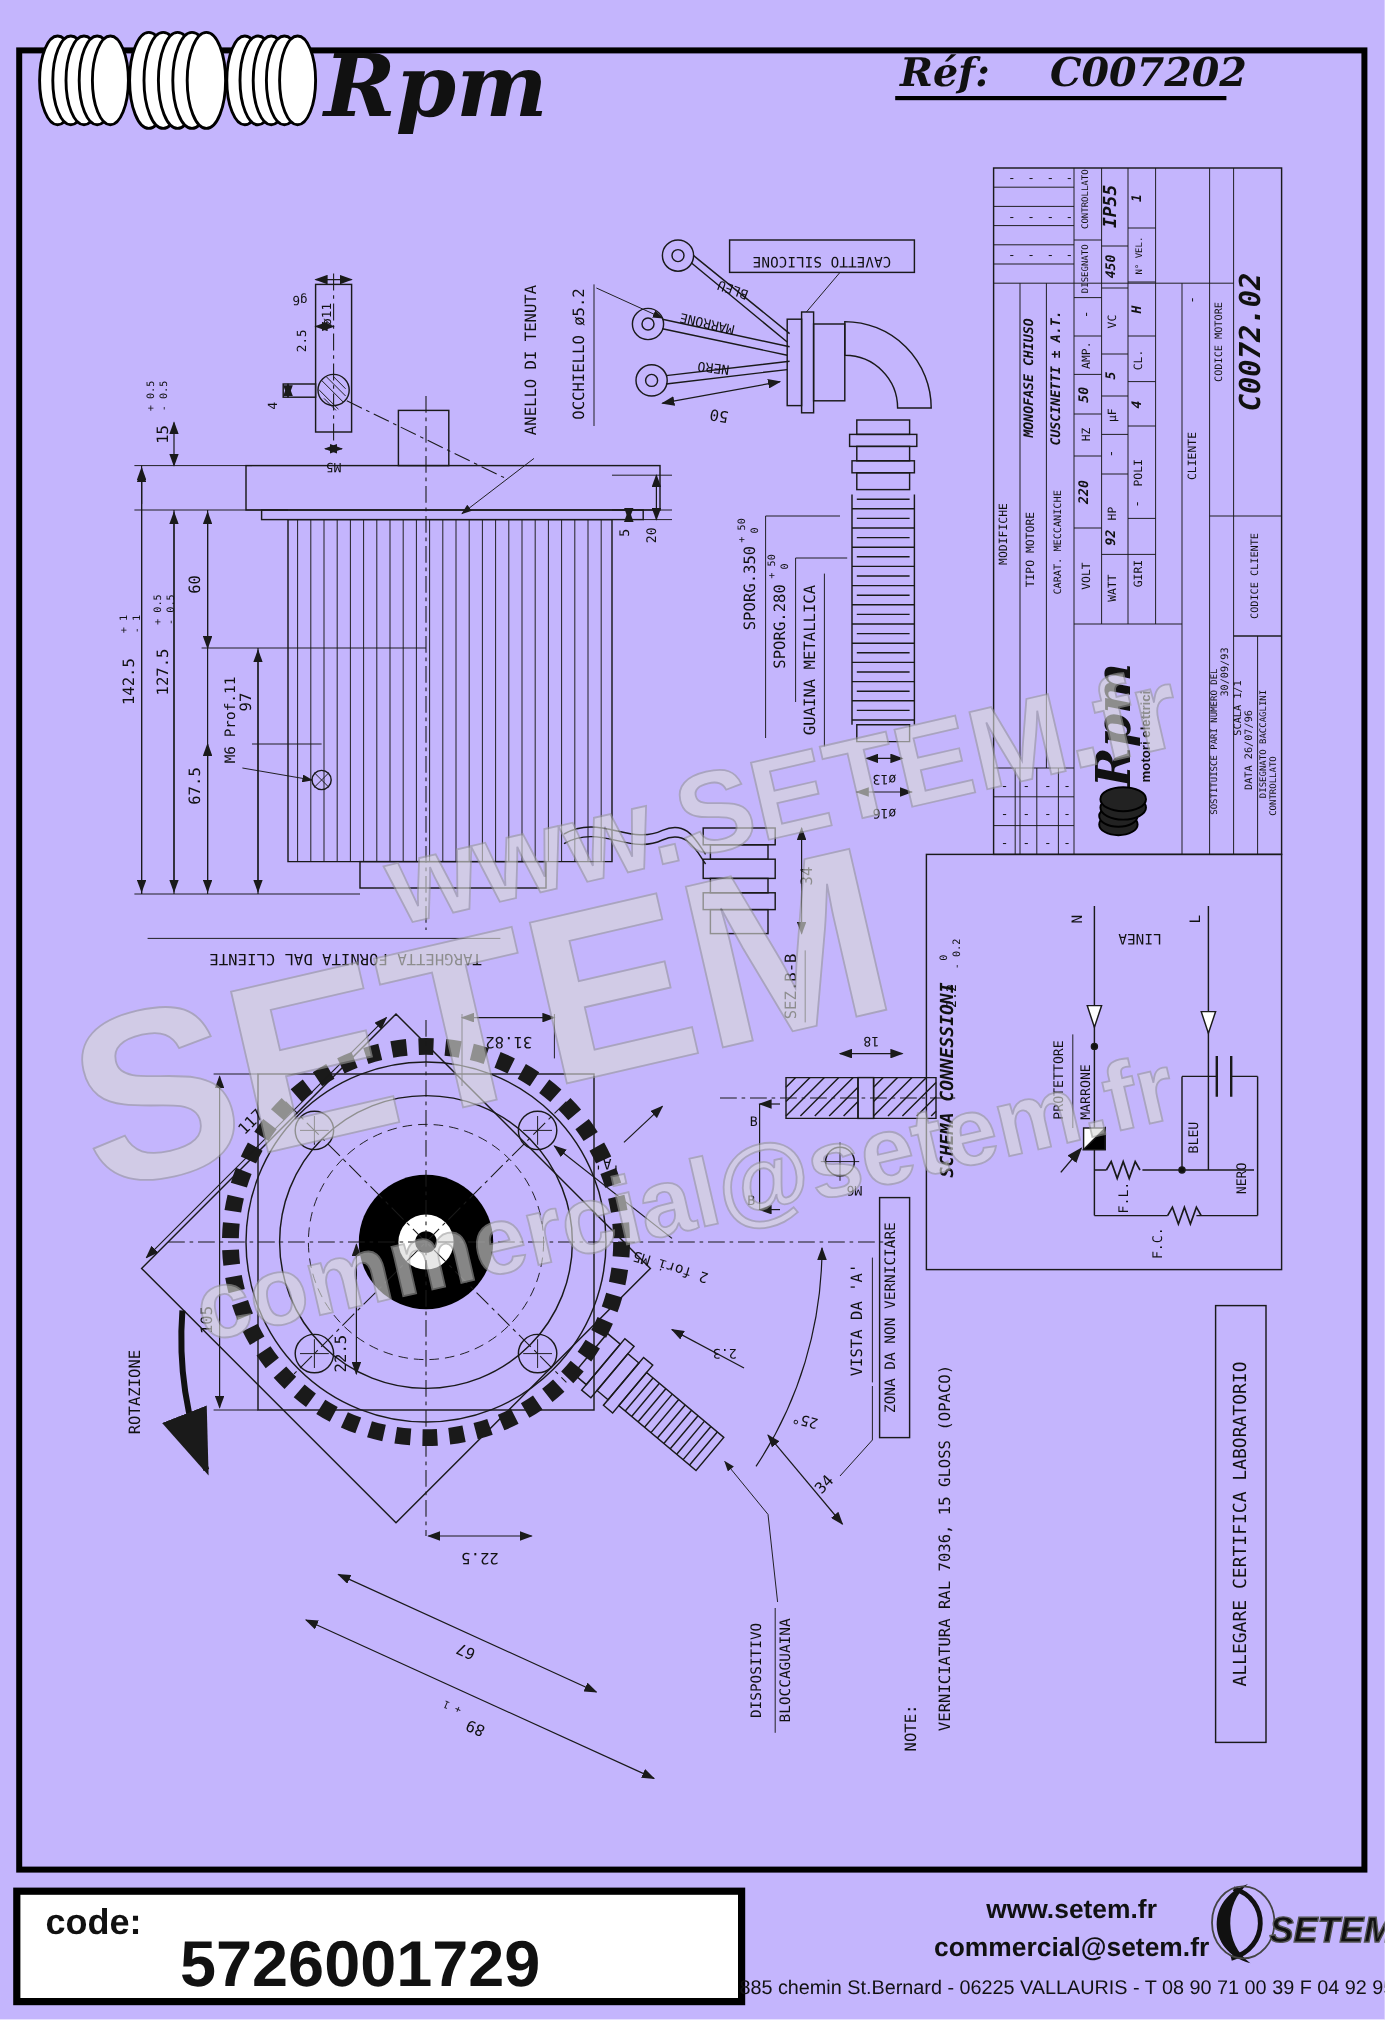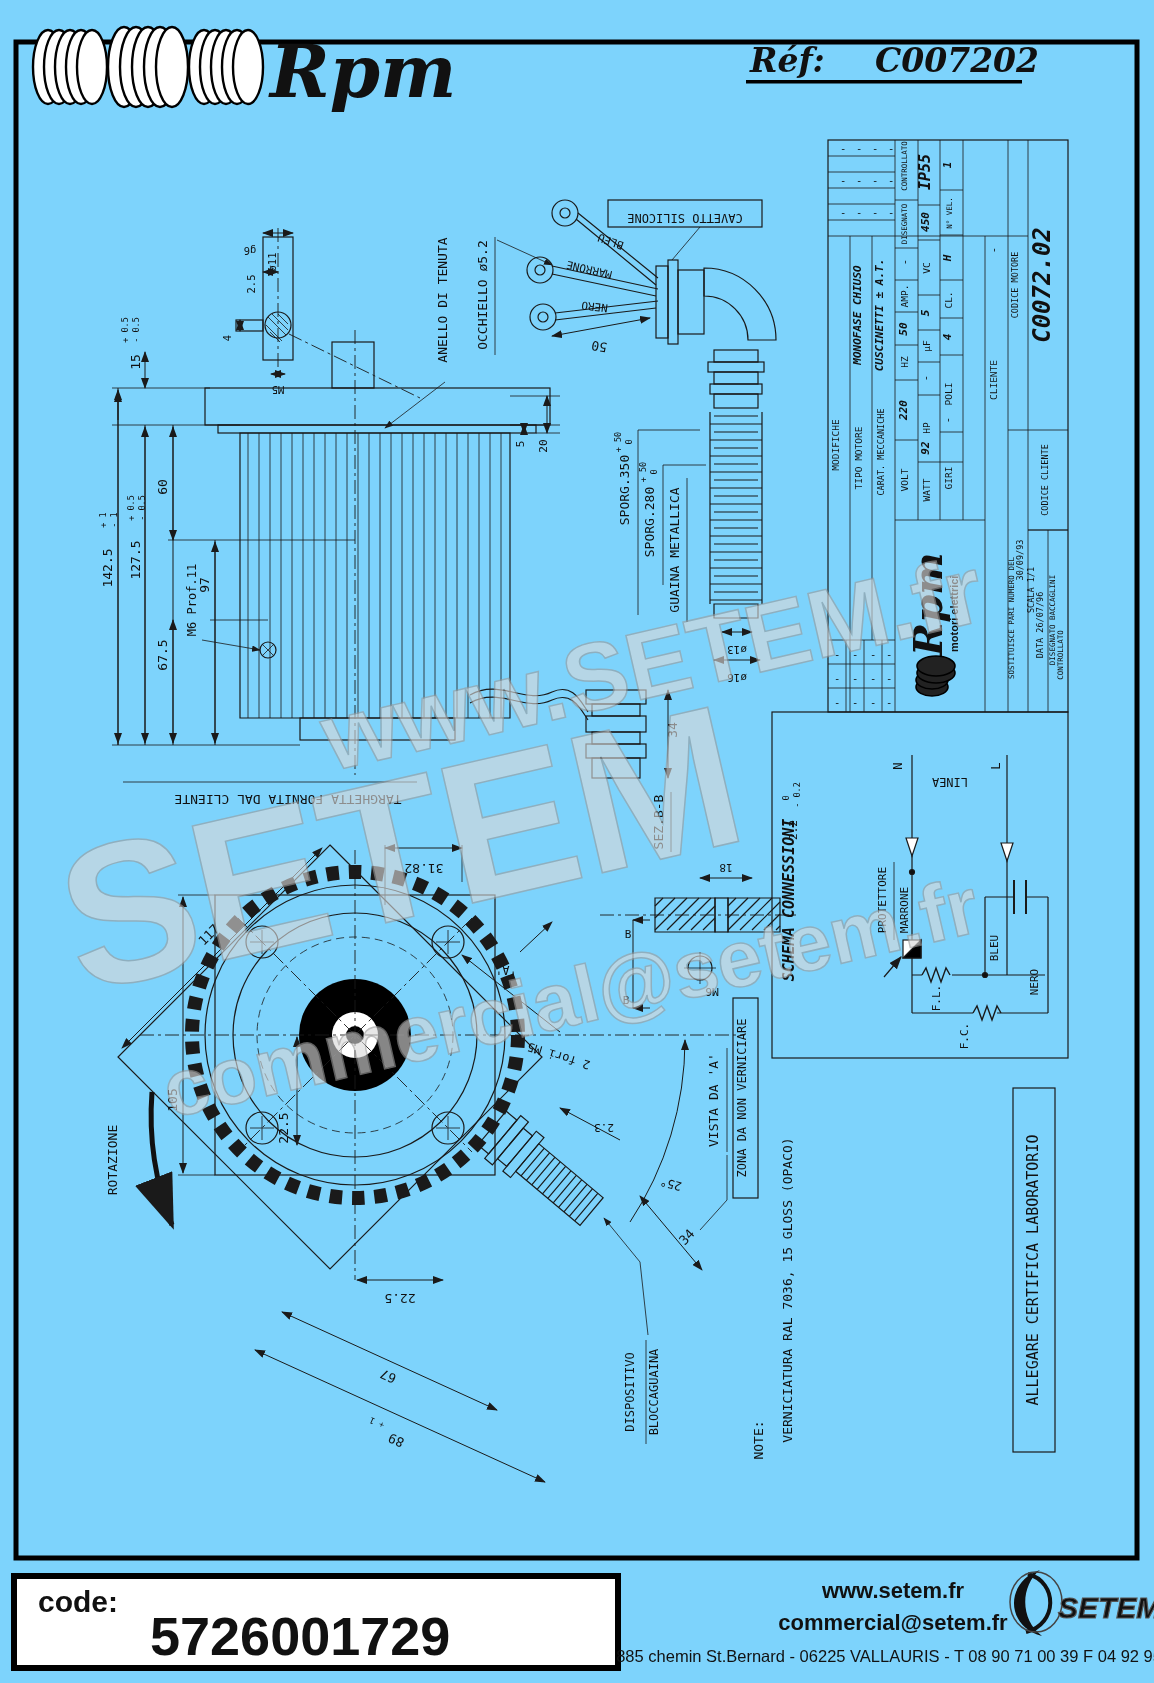--- a/index.html
+++ b/index.html
@@ -1,16 +1,16 @@
 <!DOCTYPE html>
 <html><head>
 <meta charset="utf-8">
 <style>
   html,body{margin:0;padding:0;background:#fff;}
-  .page{position:relative;width:1154px;height:1683px;background:#7dd3fc;overflow:hidden;
+  .page{position:relative;width:1154px;height:1683px;background:#c4b5fd;overflow:hidden;
         font-family:"DejaVu Sans Mono",monospace;}
   svg{position:absolute;left:0;top:0;}
   svg text{fill:#111;font-family:"DejaVu Sans Mono",monospace;}
   .ln{stroke:#1a1a1a;stroke-width:1.2;fill:none;}
   .thin{stroke:#1a1a1a;stroke-width:0.8;fill:none;}
   .cl{stroke:#1a1a1a;stroke-width:0.9;fill:none;stroke-dasharray:14 4 3 4;}
   .dim{stroke:#1a1a1a;stroke-width:1;fill:none;}
   .f7{font-size:7.5px;} .f8{font-size:8.5px;} .f9{font-size:9.5px;} .f10{font-size:10.5px;}
   .f11{font-size:11px;} .f12{font-size:12px;} .f13{font-size:13px;} .f15{font-size:15px;} .f24{font-size:24px;}
   .it{font-style:italic;font-weight:bold;}

